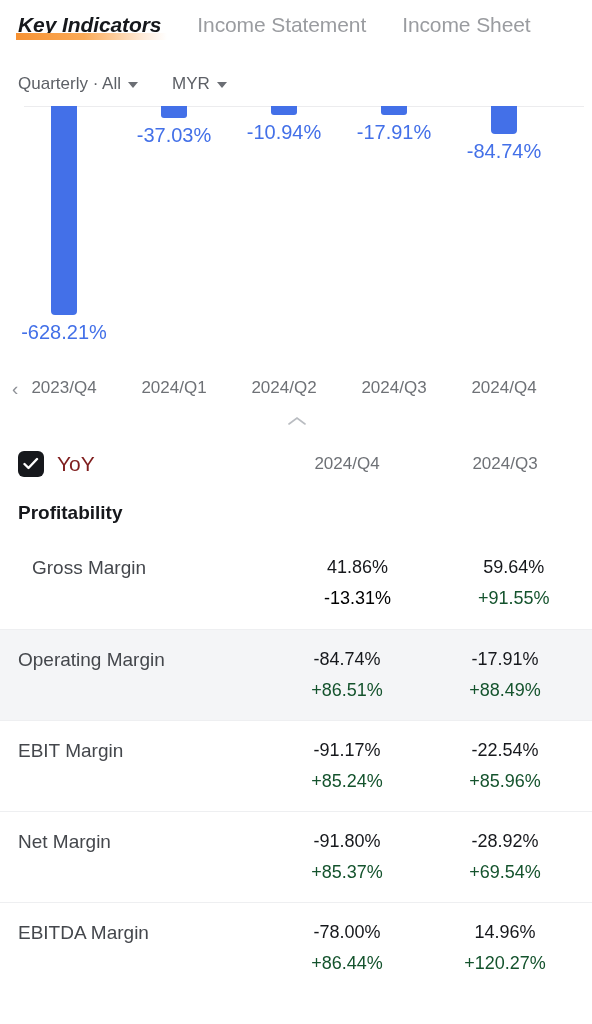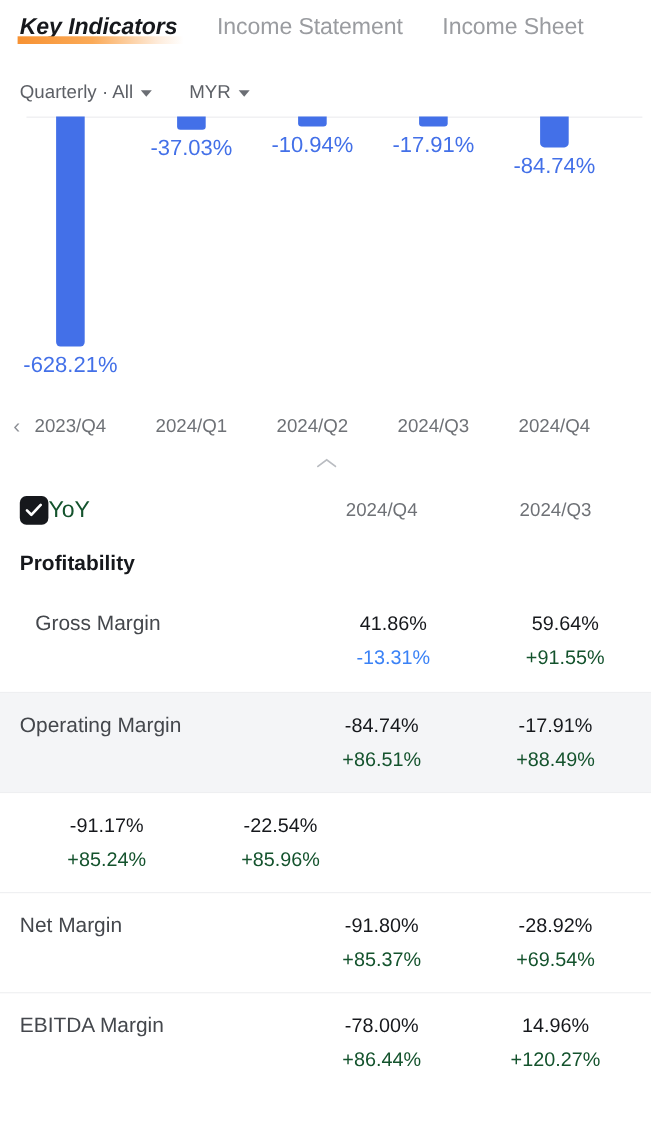--- a/index.html
+++ b/index.html
@@ -160,21 +160,22 @@
   .checkbox{
     width:26px;height:26px;
     background:#16181c;
     border-radius:6px;
     position:relative;
     flex:0 0 auto;
   }
   .checkbox svg{ position:absolute; left:5px; top:6px; }
   .yoy-label{
     font-size:21px;
-    color:#14532d;
+    color:#7f1d1d;
+    margin-left:13px;
   }
   .col-h{
     width:158px;
     text-align:center;
     font-size:17px;
     color:#6e7176;
   }
 
   .section-title{
     font-size:19px;
@@ -207,21 +208,21 @@
     display:block;
     font-size:18px;
     color:#16181c;
   }
   .cell .chg{
     display:block;
     font-size:18px;
     margin-top:5px;
   }
   .chg.up{ color:#14532d; }
-  .chg.down{ color:#3b82f6; }
+  .chg.down{ color:#000000; }
 </style>
 </head>
 <body>
 
 <div class="tabbar">
   <div class="tab active">
     <span>Key Indicators</span>
     <span class="underline"></span>
   </div>
   <div class="tab">
@@ -317,20 +318,21 @@
       <div class="cell">
         <span class="val">-84.74%</span>
         <span class="chg up">+86.51%</span>
       </div>
       <div class="cell">
         <span class="val">-17.91%</span>
         <span class="chg up">+88.49%</span>
       </div>
     </div>
     <div class="row">
+      <div class="row-label">EBIT Margin</div>
       <div class="cell">
         <span class="val">-91.17%</span>
         <span class="chg up">+85.24%</span>
       </div>
       <div class="cell">
         <span class="val">-22.54%</span>
         <span class="chg up">+85.96%</span>
       </div>
     </div>
     <div class="row">

